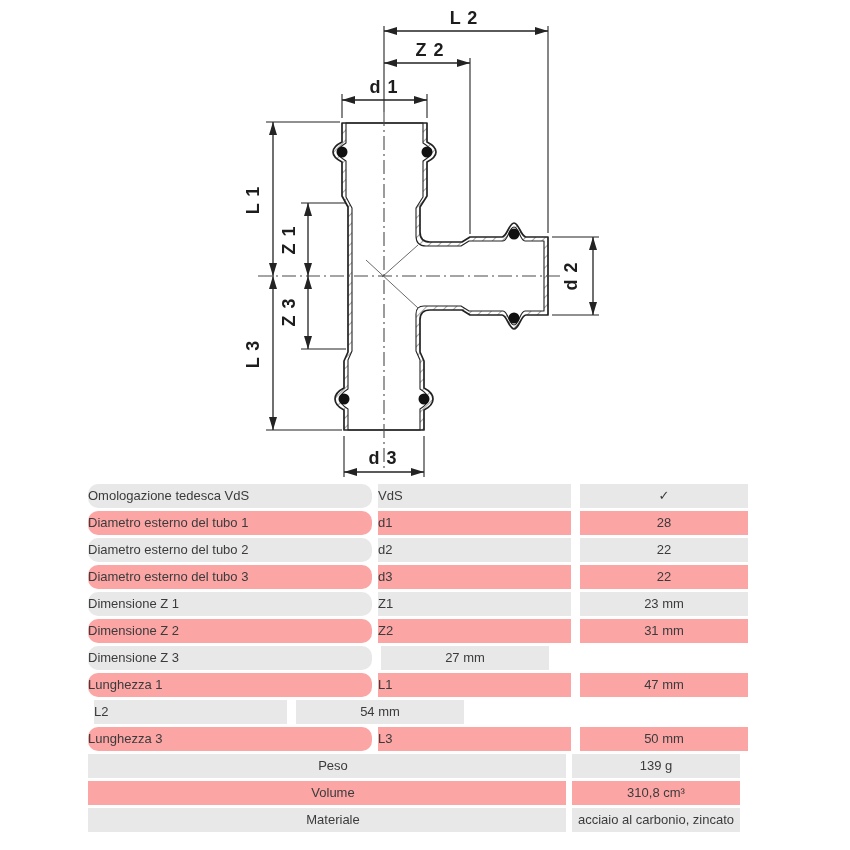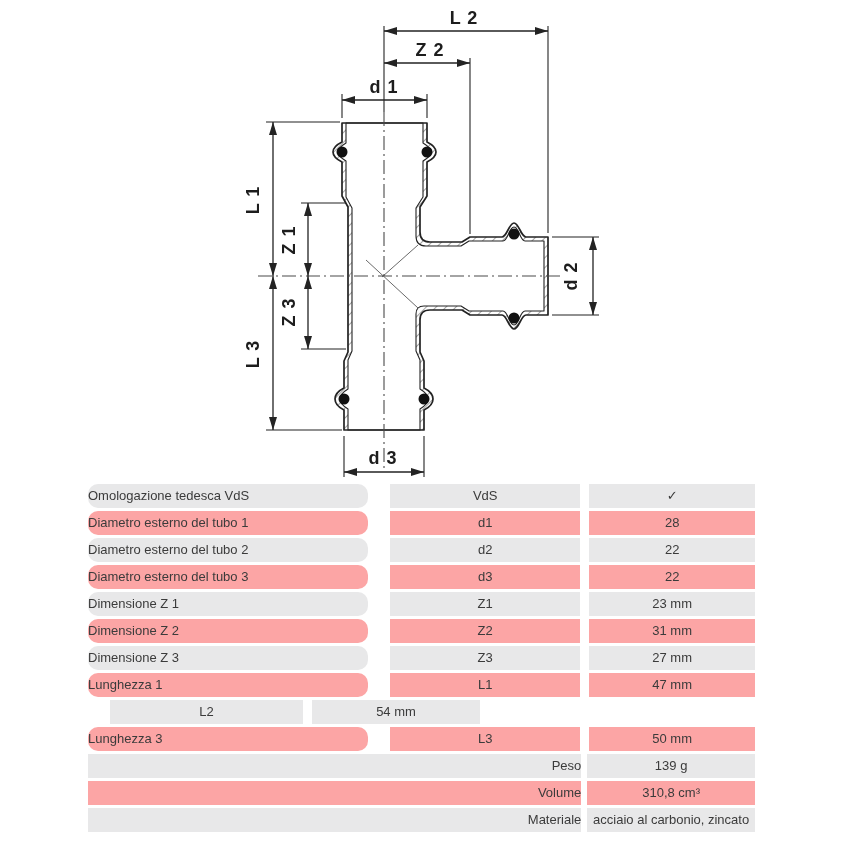--- a/index.html
+++ b/index.html
@@ -9,23 +9,23 @@
   .diagram svg{display:block;}
   .dim-label{font-family:"Liberation Sans", sans-serif;font-size:18px;font-weight:700;
              fill:#1d1d1d;letter-spacing:1px;}
   
   .spec-table{position:absolute;left:88px;top:484px;width:667px;
               font-size:13px;color:#3b3b3b;}
   .row{display:flex;margin-bottom:3px;}
   .row.sep{margin-top:2px;}
   .cell{height:24px;line-height:24px;white-space:nowrap;overflow:hidden;}
   .cell.label{width:284px;padding-left:0;text-align:left;border-radius:10px;}
-  .cell.symbol{width:193px;margin-left:22px;text-align:center;}
+  .cell.symbol{width:193px;margin-left:6px;}
   .cell.value{width:168px;margin-left:9px;text-align:center;}
-  .cell.label-wide{width:466px;padding-left:28px;text-align:right;}
+  .cell.label-wide{width:466px;padding-left:12px;text-align:center;}
   .cell.value-wide{width:168px;margin-left:6px;text-align:center;}
   .row.dark .cell{background:#e8e8e9;}
   .row.light .cell{background:#fca5a5;}
 </style>
 </head>
 <body>
 
 <div class="page">
 
   <div class="diagram">
@@ -170,21 +170,20 @@
       <div class="cell symbol">Z1</div>
       <div class="cell value">23 mm</div>
     </div>
     <div class="row light">
       <div class="cell label">Dimensione Z 2</div>
       <div class="cell symbol">Z2</div>
       <div class="cell value">31 mm</div>
     </div>
     <div class="row dark">
       <div class="cell label">Dimensione Z 3</div>
-      <div class="cell symbol">Z3</div>
       <div class="cell value">27 mm</div>
     </div>
     <div class="row light">
       <div class="cell label">Lunghezza 1</div>
       <div class="cell symbol">L1</div>
       <div class="cell value">47 mm</div>
     </div>
     <div class="row dark">
       <div class="cell symbol">L2</div>
       <div class="cell value">54 mm</div>

